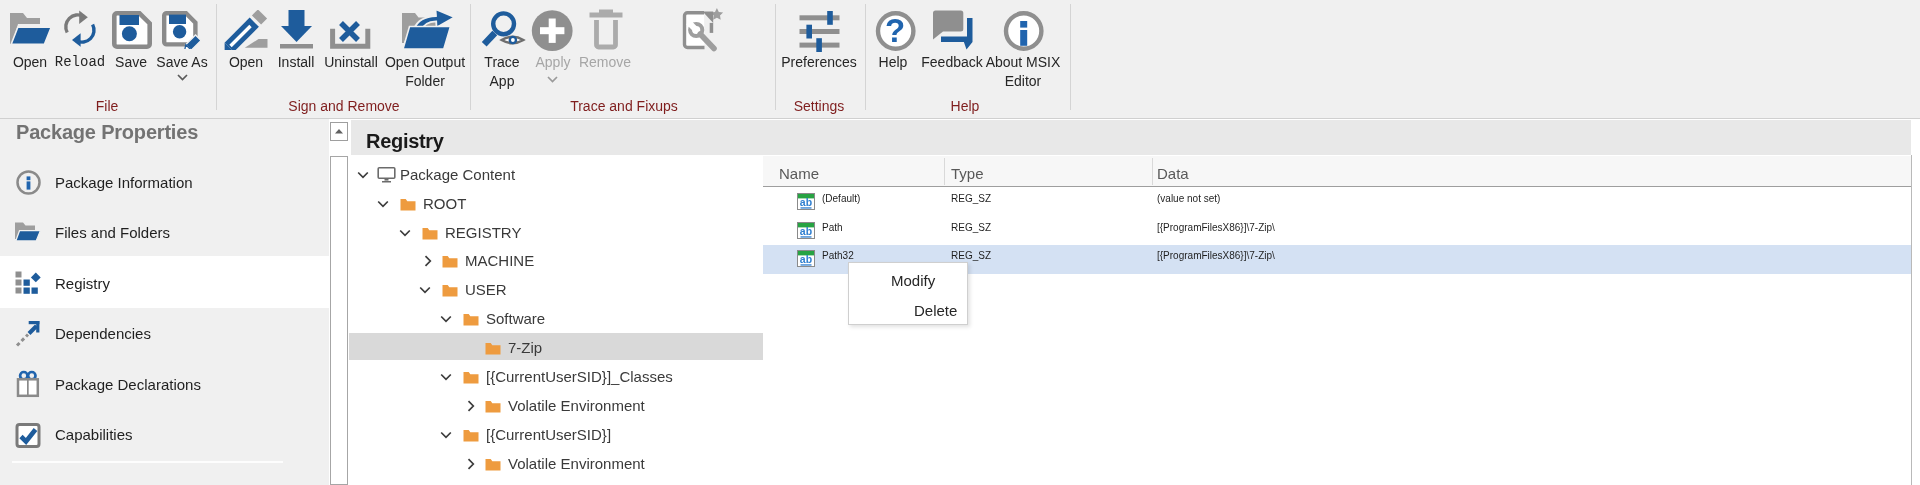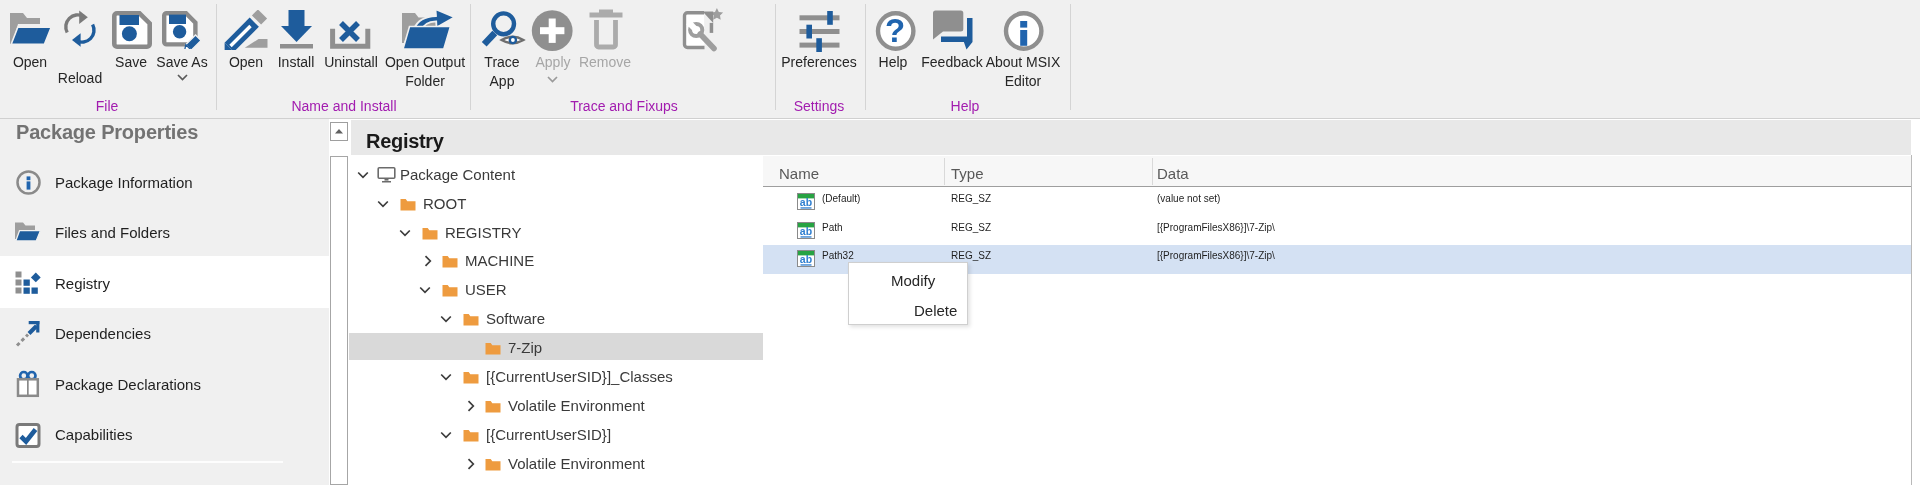--- a/index.html
+++ b/index.html
@@ -1,44 +1,44 @@
 <!DOCTYPE html>
 <html><head>
 <meta charset="utf-8">
 <style>
 html,body{margin:0;padding:0;}
 body{width:1920px;height:485px;position:relative;font-family:"Liberation Sans",sans-serif;background:#fff;overflow:hidden;}
 .abs{position:absolute;}
 .lbl{position:absolute;font-size:14px;color:#262626;text-align:center;white-space:nowrap;transform:translateX(-50%);line-height:18.5px;}
-.glbl{position:absolute;font-size:14px;color:#a21caf;text-align:center;white-space:nowrap;transform:translateX(-50%);}
+.glbl{position:absolute;font-size:14px;color:#7f1d1d;text-align:center;white-space:nowrap;transform:translateX(-50%);}
 .dis{color:#a6a6a6;}
 .sep{position:absolute;top:4px;bottom:8px;width:1px;background:#d4d4d4;}
 .sideitem{position:absolute;left:0;width:329px;height:50px;}
 .sidetxt{position:absolute;left:55px;font-size:15px;color:#1f1f1f;top:50%;transform:translateY(-50%);}
 .treerow{position:absolute;height:29px;font-size:15px;color:#3a3a3a;display:flex;align-items:center;}
 .cell{position:absolute;font-size:10px;color:#1f1f1f;}
 .hdrcell{position:absolute;font-size:15px;color:#595959;}
 </style>
 </head>
 <body>
 
 <div class="abs" id="ribbon" style="left:0;top:0;width:1920px;height:119px;background:#f0f0f0;border-bottom:1px solid #d0d0d0;box-sizing:border-box;">
   <div class="sep" style="left:216px;"></div>
   <div class="sep" style="left:470px;"></div>
   <div class="sep" style="left:775px;"></div>
   <div class="sep" style="left:865px;"></div>
   <div class="sep" style="left:1070px;"></div>
   <div class="glbl" style="left:107px;top:98px;">File</div>
-  <div class="glbl" style="left:344px;top:98px;">Name and Install</div>
+  <div class="glbl" style="left:344px;top:98px;">Sign and Remove</div>
   <div class="glbl" style="left:624px;top:98px;">Trace and Fixups</div>
   <div class="glbl" style="left:819px;top:98px;">Settings</div>
   <div class="glbl" style="left:965px;top:98px;">Help</div>
 
   <div class="lbl" style="left:30px;top:53px;">Open</div>
-  <div class="lbl" style="left:80px;top:69px;">Reload</div>
+  <div class="lbl" style="left:80px;top:53px;font-family:Liberation Mono, monospace;">Reload</div>
   <div class="lbl" style="left:131px;top:53px;">Save</div>
   <div class="lbl" style="left:182px;top:53px;">Save As</div>
   <div class="lbl" style="left:246px;top:53px;">Open</div>
   <div class="lbl" style="left:296px;top:53px;">Install</div>
   <div class="lbl" style="left:351px;top:53px;">Uninstall</div>
   <div class="lbl" style="left:425px;top:53px;">Open Output<br>Folder</div>
   <div class="lbl" style="left:502px;top:53px;">Trace<br>App</div>
   <div class="lbl dis" style="left:553px;top:53px;">Apply</div>
   <div class="lbl dis" style="left:605px;top:53px;">Remove</div>
   <div class="lbl" style="left:819px;top:53px;">Preferences</div>

